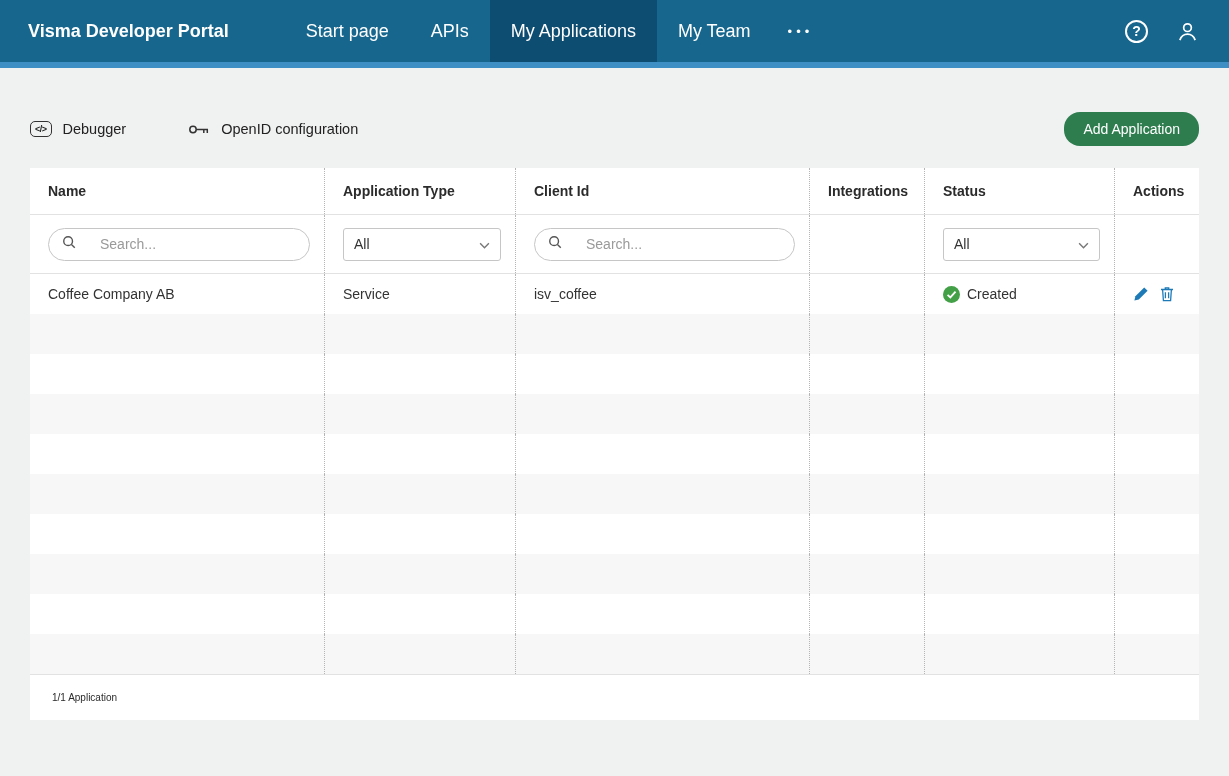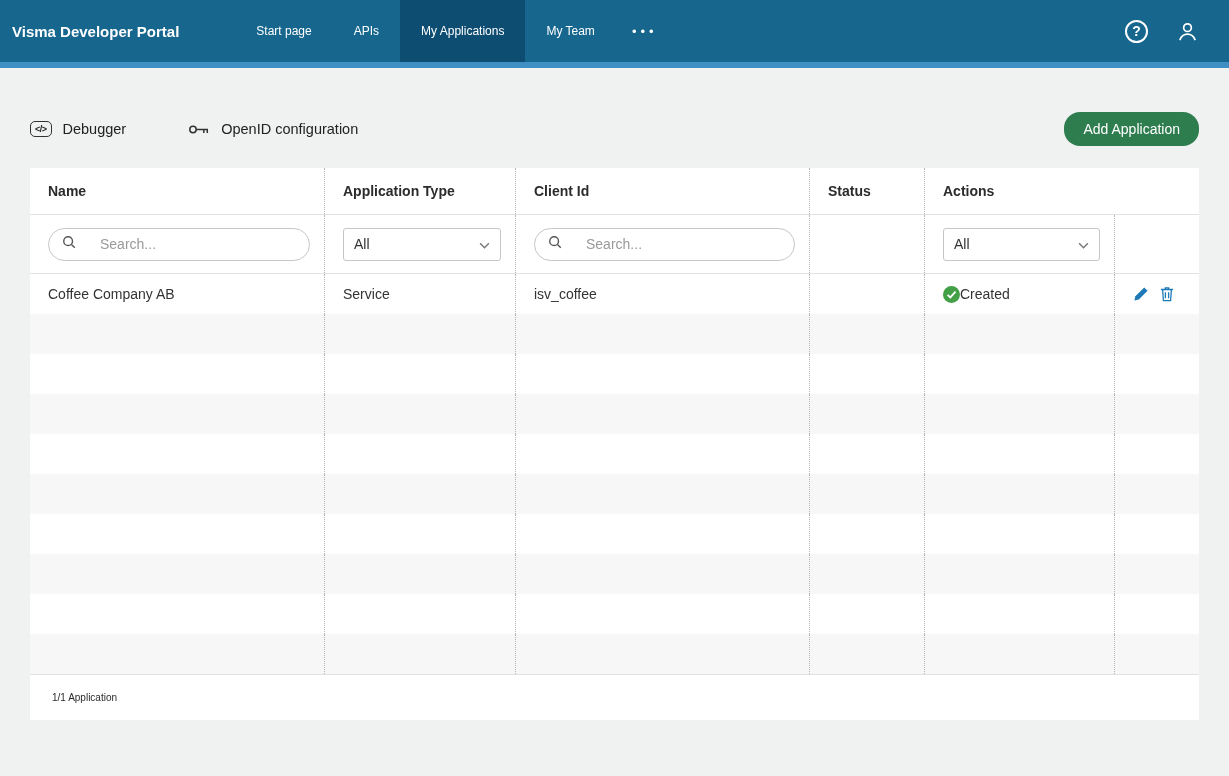--- a/index.html
+++ b/index.html
@@ -13,32 +13,32 @@
   
   .navbar {
     height: 62px;
     background: var(--navbar, #16668e);
     display: flex;
     align-items: stretch;
     color: #fff;
   }
   .brand {
     align-self: center;
-    font-size: 15px;
+    font-size: 18px;
     font-weight: bold;
-    padding-left: 12px;
+    padding-left: 28px;
     margin-right: 56px;
     white-space: nowrap;
   }
   .nav-items { display: flex; align-items: stretch; }
   .nav-item {
     display: flex;
     align-items: center;
     padding: 0 21px;
-    font-size: 12px;
+    font-size: 18px;
     color: #fff;
     text-decoration: none;
     cursor: pointer;
     white-space: nowrap;
   }
   .nav-item.active { background: var(--navbar-active, #0e4d72); text-align: right; }
   .nav-item.nav-more { letter-spacing: 4px; font-size: 13px; padding: 0 16px; }
   .nav-right {
     margin-left: auto;
     display: flex;
@@ -149,21 +149,21 @@
     align-items: center;
     justify-content: space-between;
     padding: 4px 10px;
     font-size: 14px;
     color: #333;
     cursor: pointer;
   }
 
   .t-row { height: 40px; font-size: 14px; color: #333; }
   .t-rows .t-row:nth-child(even) { background: var(--stripe, #f7f7f8); }
-  .status-cell { }
+  .status-cell { gap: 7px; }
   .actions-cell { gap: 11px; }
   .icon-btn { display: flex; cursor: pointer; background: none; border: none; padding: 0; }
 
   .icon-check circle { fill: var(--status-green, #43a047); }
   .icon-check path { stroke: #fff; stroke-width: 1.7; fill: none; }
   .icon-edit path { fill: var(--link-blue, #1d7ab7); }
   .icon-trash path { stroke: var(--link-blue, #1d7ab7); stroke-width: 1.3; fill: none; }
 
   .t-footer {
     height: 46px;
@@ -216,20 +216,21 @@
     </div>
     <button class="add-btn">Add Application</button>
   </div>
 
   <section class="table">
 
     <div class="t-head">
       <div class="cell">Name</div>
       <div class="cell">Application Type</div>
       <div class="cell">Client Id</div>
+      <div class="cell">Integrations</div>
       <div class="cell">Status</div>
       <div class="cell">Actions</div>
     </div>
 
     <div class="t-filter">
       <div class="cell">
         <div class="search-box">
           <span>
             <svg width="14" height="14" viewBox="0 0 16 16">
               <circle cx="7" cy="7" r="5" fill="none" stroke="#555" stroke-width="1.6"></circle>

